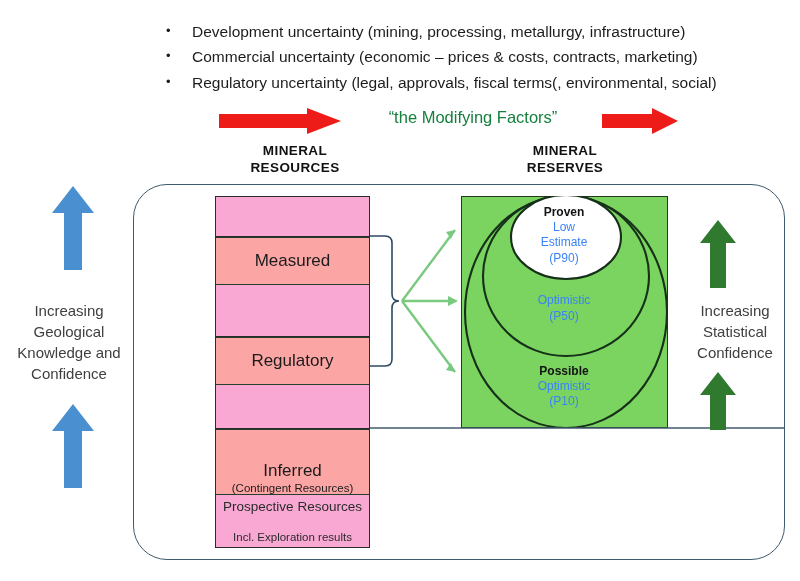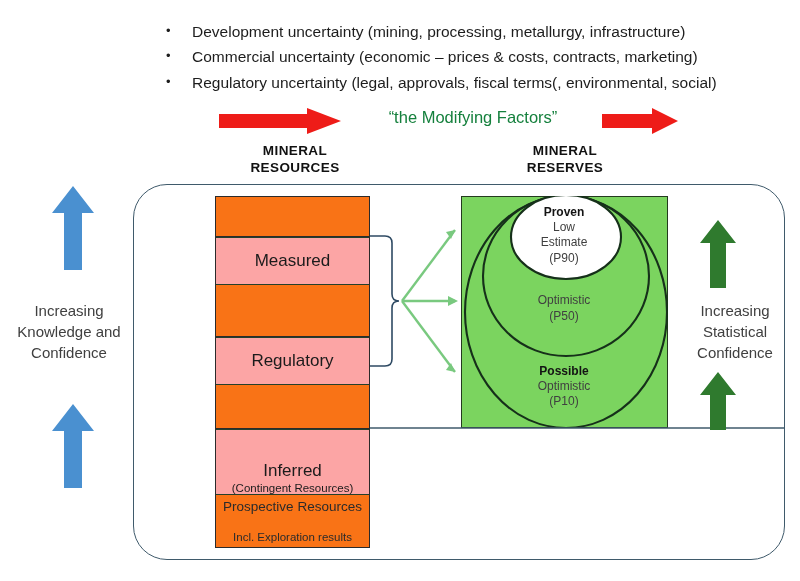--- a/index.html
+++ b/index.html
@@ -93,21 +93,21 @@
     border: 1.6px solid #2b2b2b;
     box-sizing: border-box;
     background: #ffffff;
   }
   .res-cell {
     box-sizing: border-box;
     display: flex;
     flex-direction: column;
     align-items: center;
     justify-content: center;
-    background: #f97316;
+    background: #f9a8d4;
     border-bottom: 1.4px solid #2b2b2b;
   }
   .res-cell:last-child { border-bottom: none; }
   .res-cell.filled {
     background: #fca5a5;
     border-top: 1.6px solid #24402c;
     border-bottom: 1.6px solid #24402c;
   }
   .res-main {
     font-size: 17px;
@@ -160,21 +160,21 @@
     left: 464px;
   }
   .reserve-title {
     font-size: 12px;
     font-weight: bold;
     color: #141414;
     line-height: 1.15;
   }
   .reserve-sub {
     font-size: 12px;
-    color: #404040;
+    color: #3b82f6;
     line-height: 1.3;
   }
   #reserve-proven   { top: 206px; }
   #reserve-probable { top: 293px; }
   #reserve-possible { top: 365px; }
 
   
   .side-label {
     position: absolute;
     text-align: center;
@@ -308,20 +308,21 @@
 
 <svg class="up-arrow" style="left:700px; top:220px; width:36px; height:68px;" viewBox="0 0 36 68">
   <path d="M18,0 L36,23 L26,23 L26,68 L10,68 L10,23 L0,23 Z" fill="#2F7A2E"></path>
 </svg>
 <svg class="up-arrow" style="left:700px; top:372px; width:36px; height:58px;" viewBox="0 0 36 58">
   <path d="M18,0 L36,23 L26,23 L26,58 L10,58 L10,23 L0,23 Z" fill="#2F7A2E"></path>
 </svg>
 
 <div id="label-geological" class="side-label">
   <div>Increasing</div>
+  <div>Geological</div>
   <div>Knowledge and</div>
   <div>Confidence</div>
 </div>
 <div id="label-statistical" class="side-label">
   <div>Increasing</div>
   <div>Statistical</div>
   <div>Confidence</div>
 </div>
 
 </body></html>

